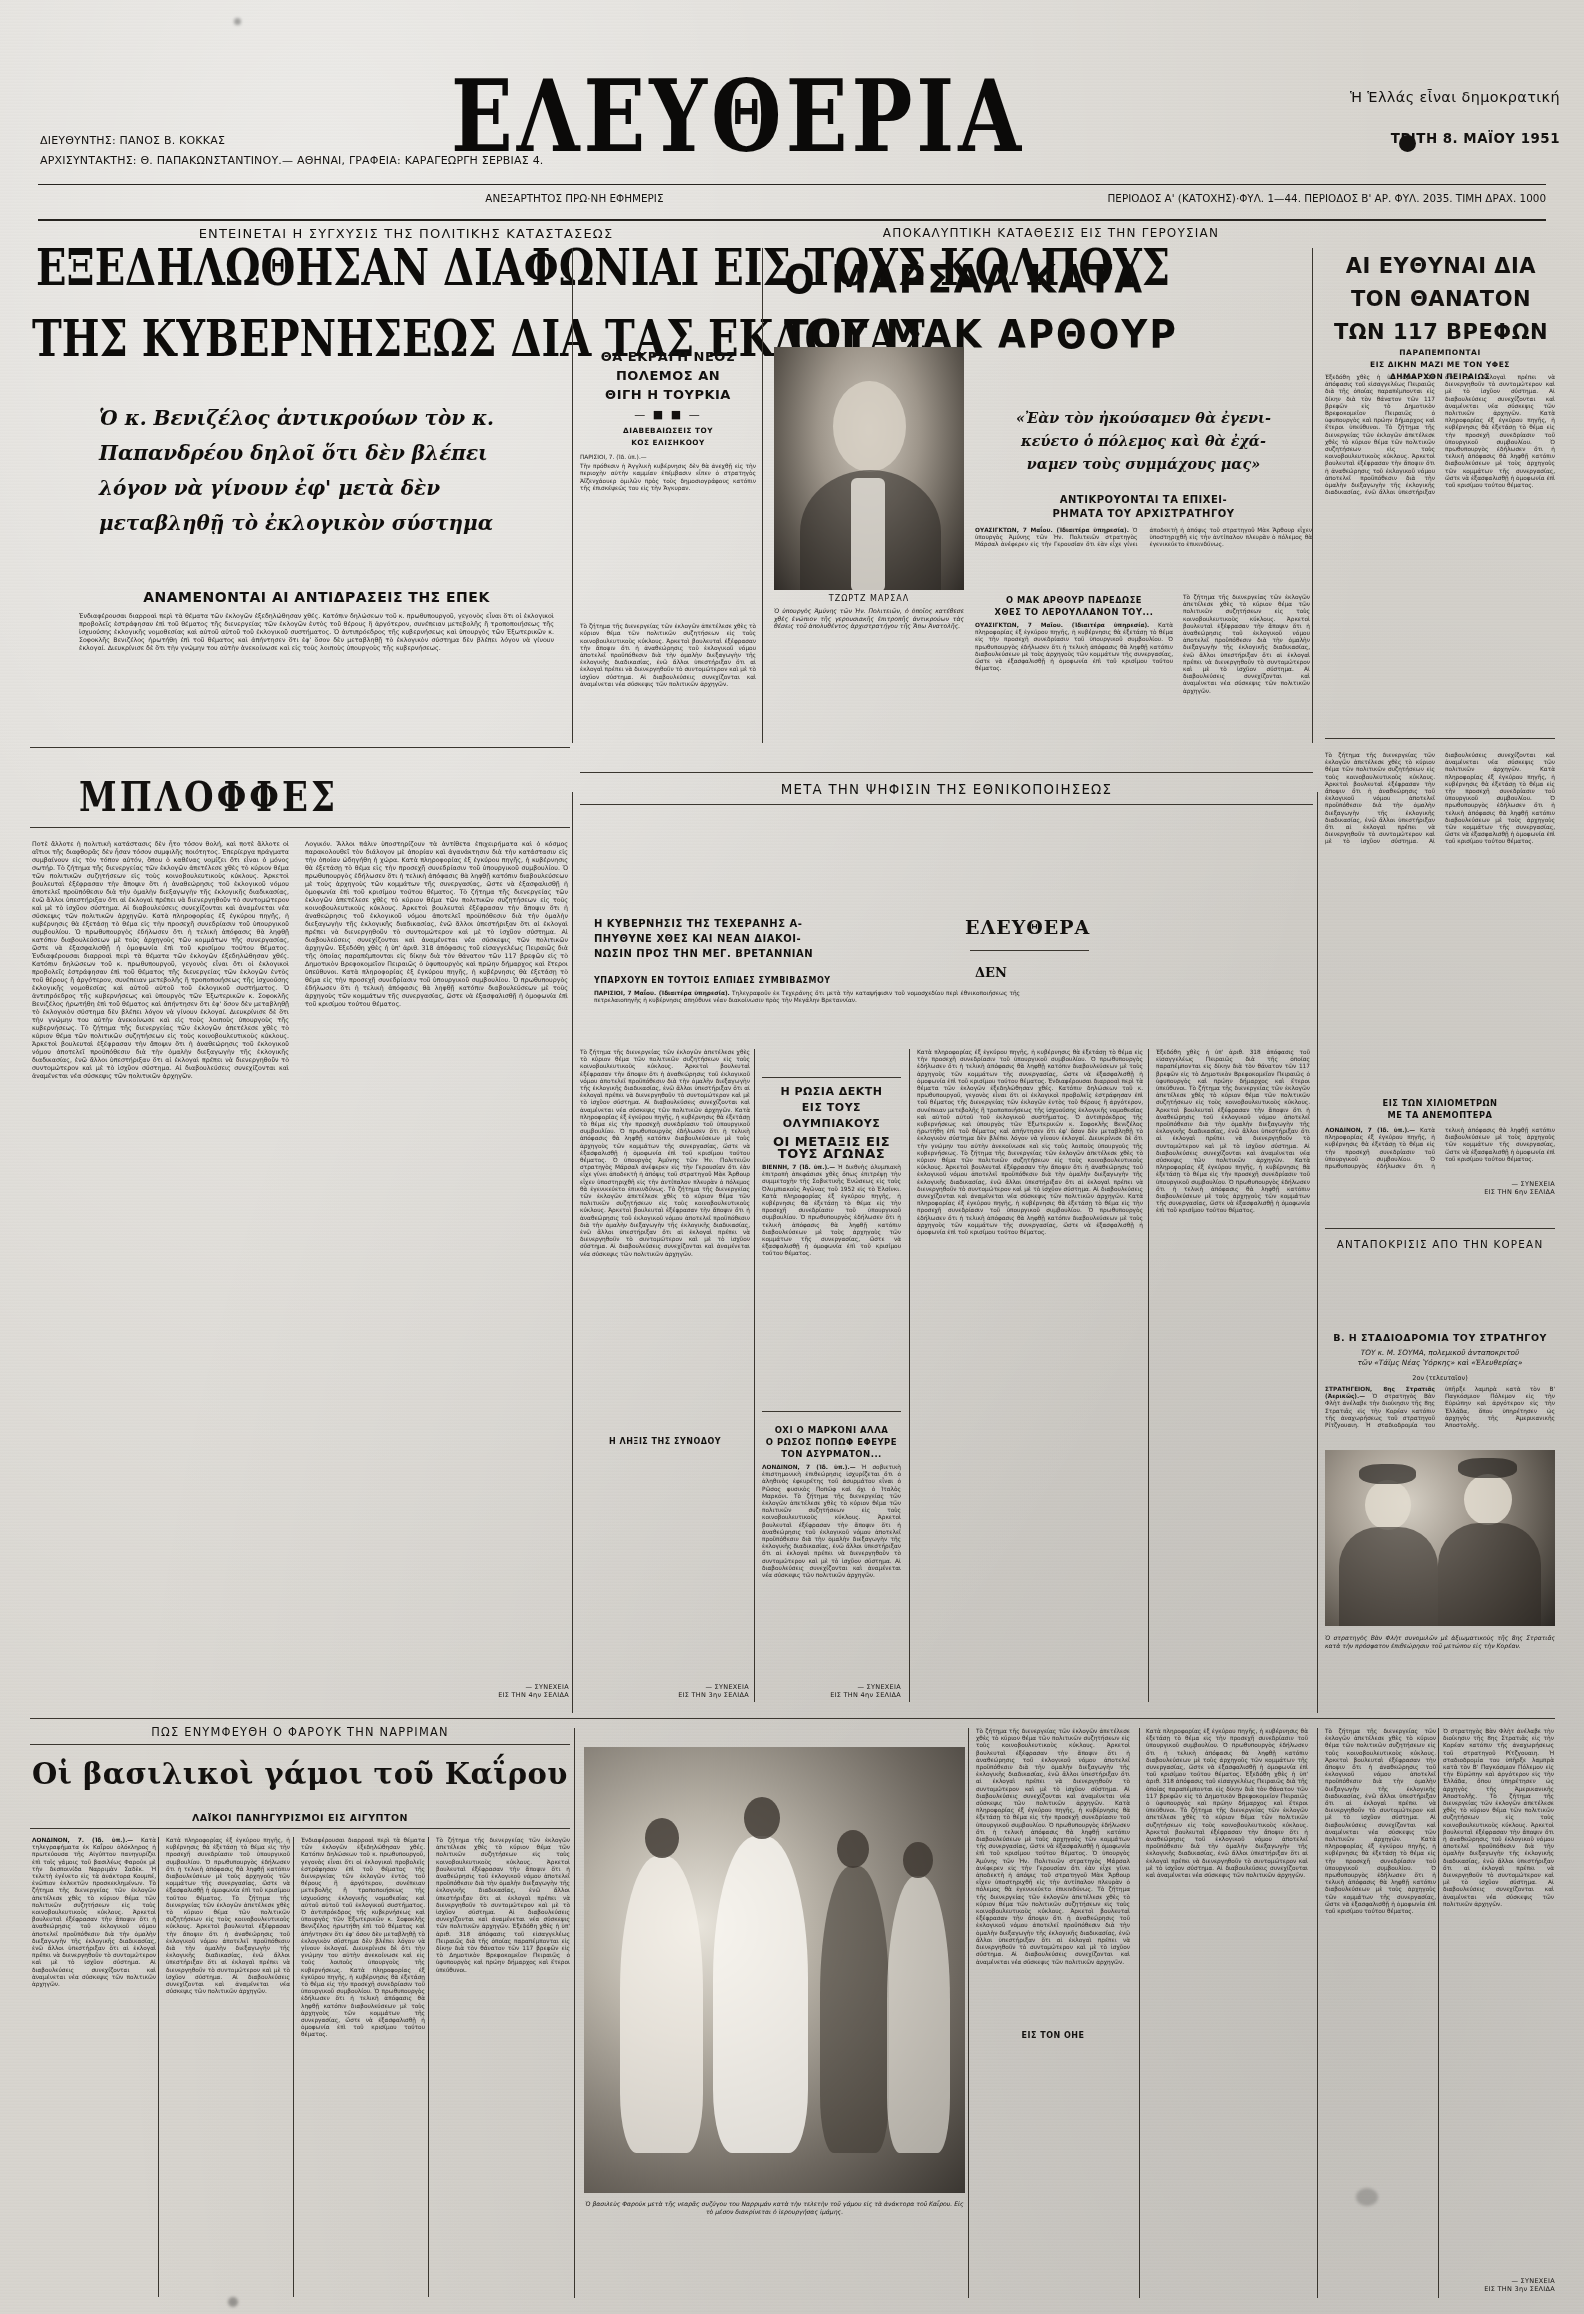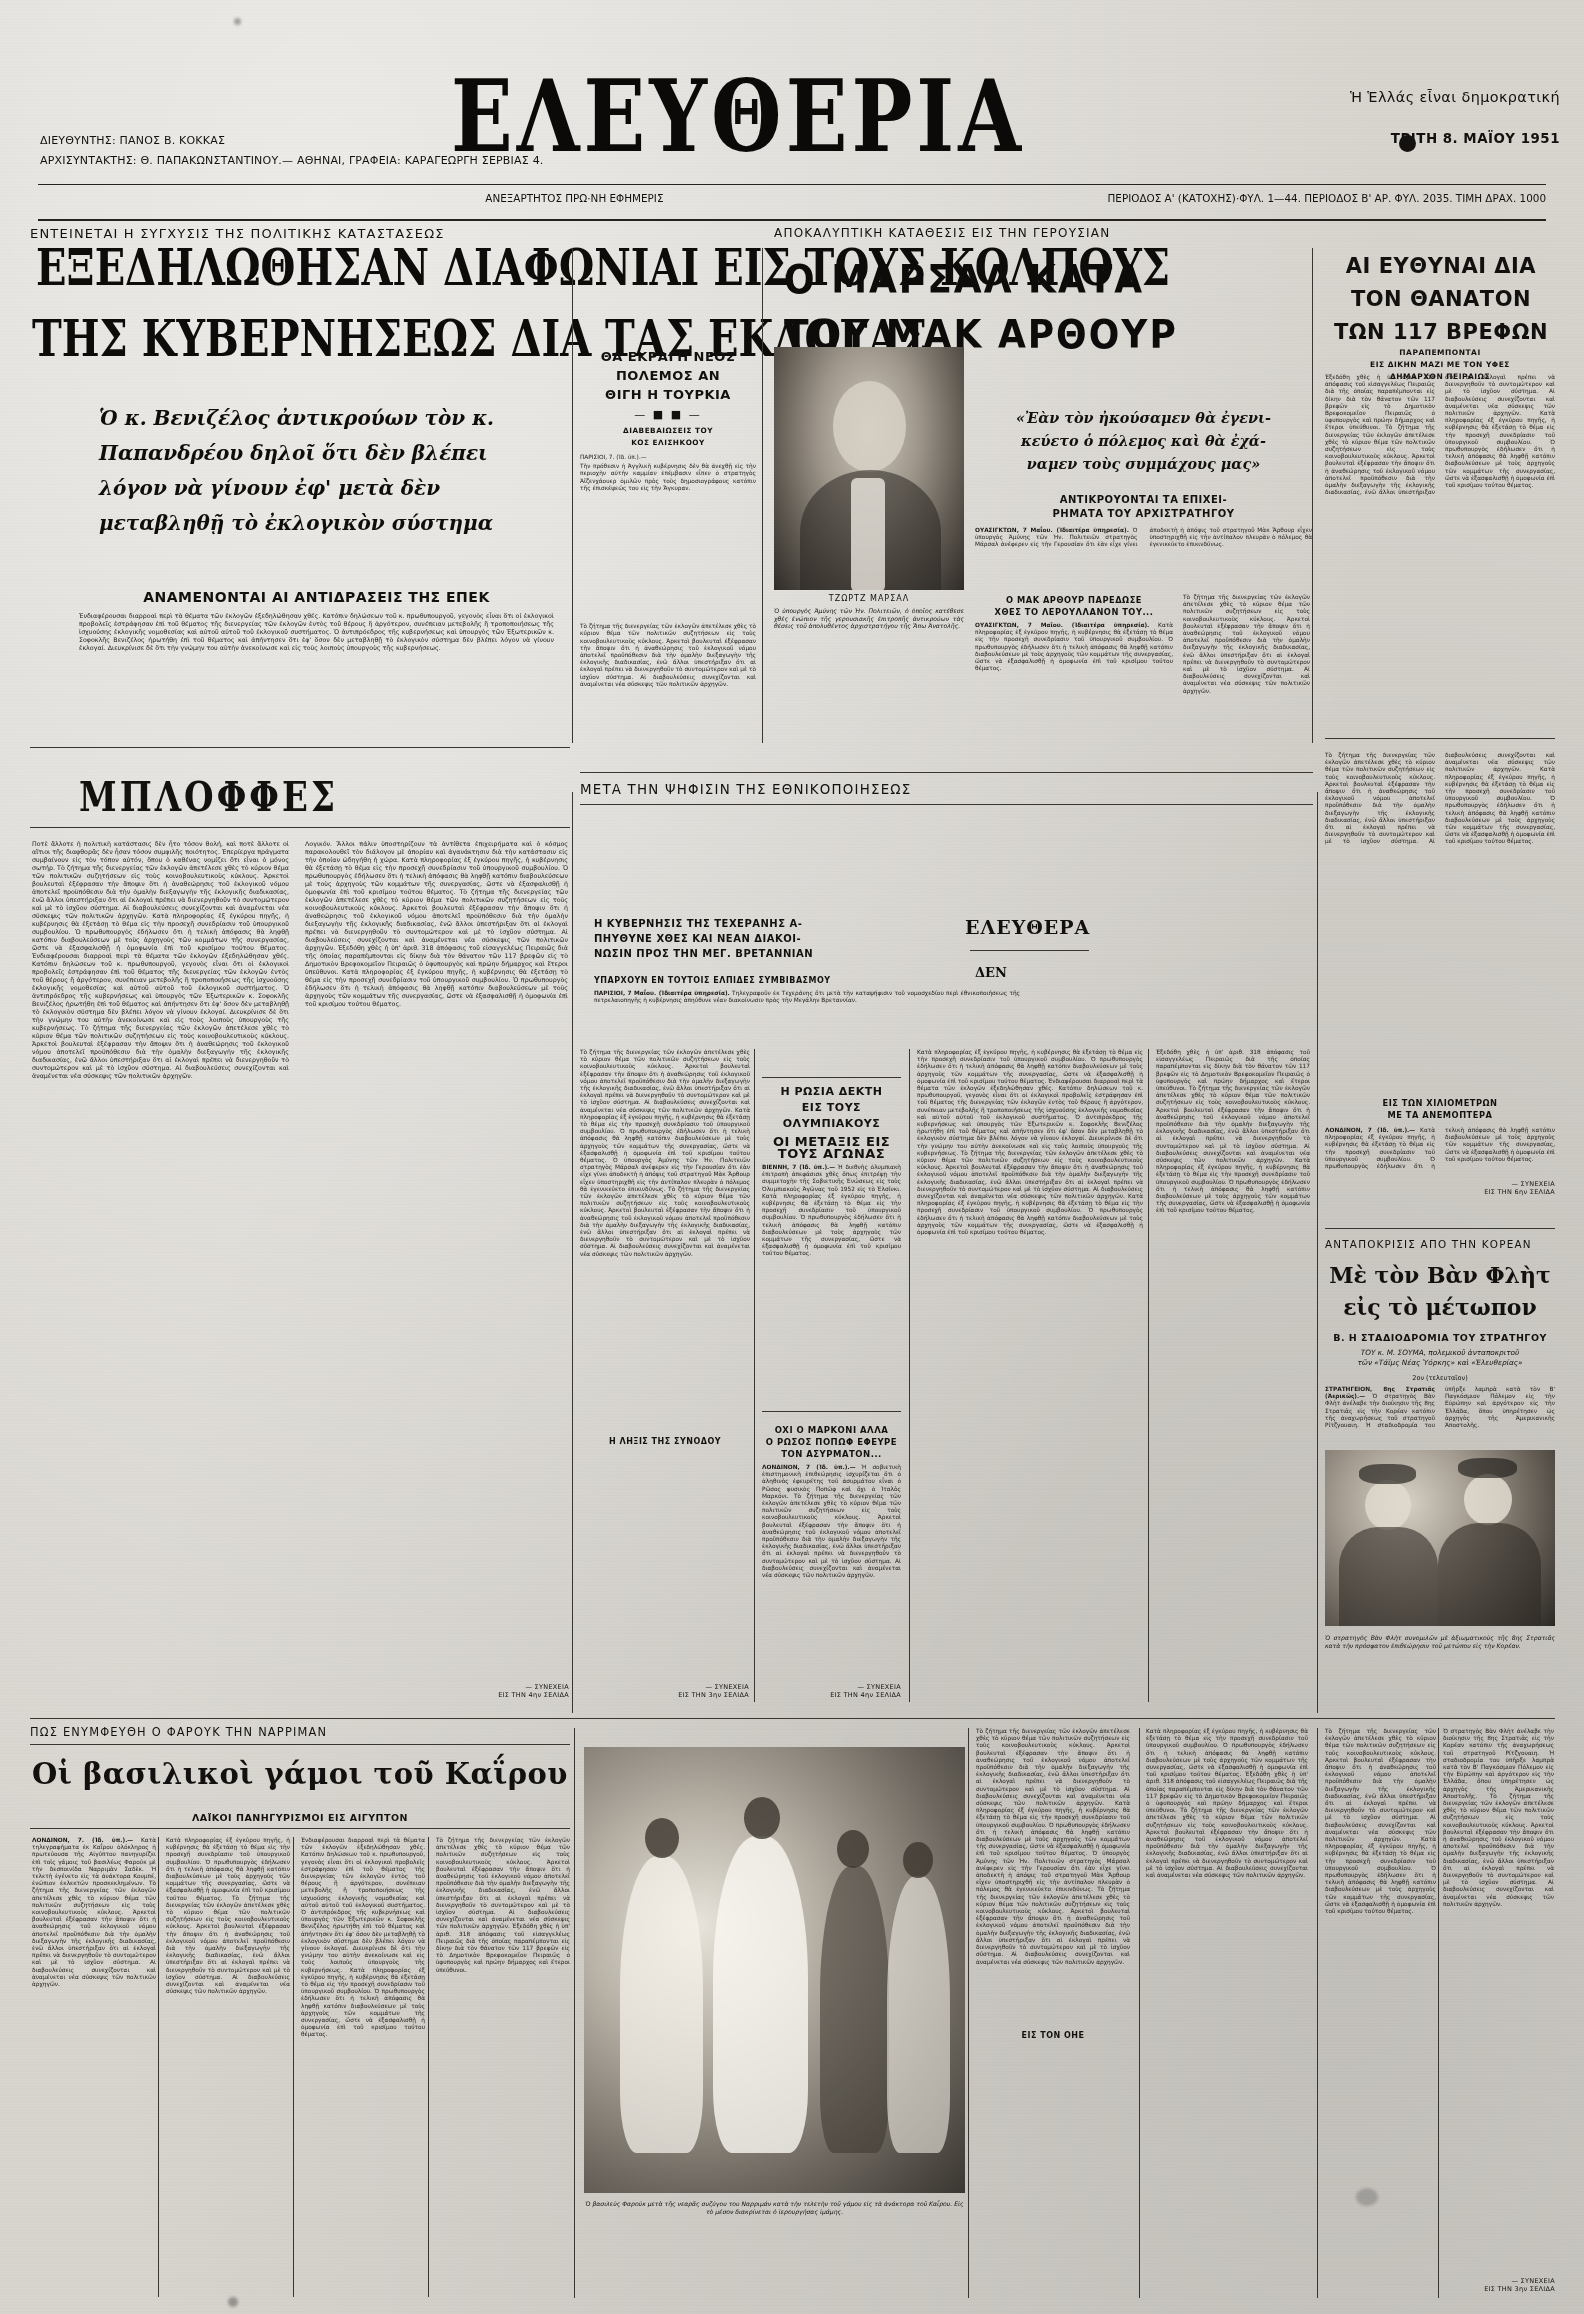--- a/index.html
+++ b/index.html
@@ -48,21 +48,21 @@
   
   .hl { font-family:"DejaVu Serif", serif; font-weight:bold; color:#100e0c; }
   .col-rule-v { position:absolute; width:0; border-left:1.2px solid #3a362f; }
   .rule-h { position:absolute; border-top:1.3px solid #3a362f; }
   .blk { position:absolute; }
   .body-text {
     font-size:6.3px; line-height:8px; text-align:justify;
     color:#1a1714; letter-spacing:0px; hyphens:auto;
   }
   .body-text.sm { font-size:5.8px; line-height:7.2px; }
-  .kicker { font-size:13px; letter-spacing:1.2px; }
+  .kicker { font-size:13px; letter-spacing:1.2px; text-align:center; }
 
   
   #hl-left {
     position:absolute; left:32px; top:243px; width:792px;
   }
   #hl-left .l1, #hl-left .l2 {
     font-family:"DejaVu Serif", serif; font-weight:bold; font-size:40px;
     letter-spacing:0px; white-space:nowrap; transform:scaleY(1.25); transform-origin:left center;
     color:#0d0c0a;
   }
@@ -360,23 +360,20 @@
   <div class="blk body-text sm" style="left:1325px; top:1127px; width:230px; column-count:2; column-gap:10px; height:109px; overflow:hidden;">
     <span class="dateline">ΛΟΝΔΙΝΟΝ, 7 (Ἰδ. ὑπ.).—</span>
     <span>Κατὰ πληροφορίας ἐξ ἐγκύρου πηγῆς, ἡ κυβέρνησις θὰ ἐξετάσῃ τὸ θέμα εἰς τὴν προσεχῆ συνεδρίασιν τοῦ ὑπουργικοῦ συμβουλίου. Ὁ πρωθυπουργὸς ἐδήλωσεν ὅτι ἡ τελικὴ ἀπόφασις θὰ ληφθῇ κατόπιν διαβουλεύσεων μὲ τοὺς ἀρχηγοὺς τῶν κομμάτων τῆς συνεργασίας, ὥστε νὰ ἐξασφαλισθῇ ἡ ὁμοφωνία ἐπὶ τοῦ κρισίμου τούτου θέματος.</span>
   </div>
   <div class="blk cont" style="left:1416px; top:1180px; width:139px; white-space:pre-line;">— ΣΥΝΕΧΕΙΑ
 ΕΙΣ ΤΗΝ 6ην ΣΕΛΙΔΑ</div>
 
   <div class="rule-h" style="left:1325px; width:230px; top:1228px;"></div>
 
   <div class="blk kicker" style="left:1325px; top:1238px; width:230px; font-size:10.4px;">ΑΝΤΑΠΟΚΡΙΣΙΣ ΑΠΟ ΤΗΝ ΚΟΡΕΑΝ</div>
-  <div class="blk" style="left:1325px; top:1259px; width:230px;
-       font-family:'DejaVu Serif',serif; font-weight:bold; font-size:22px; line-height:32px; text-align:center; white-space:pre-line;">Μὲ τὸν Βὰν Φλὴτ
-εἰς τὸ μέτωπον</div>
   <div class="blk hdr-sm" style="left:1325px; top:1332px; width:230px; font-size:9.5px;">Β. Η ΣΤΑΔΙΟΔΡΟΜΙΑ ΤΟΥ ΣΤΡΑΤΗΓΟΥ</div>
   <div class="blk" style="left:1325px; top:1348px; width:230px; font-size:7.3px; line-height:10px; text-align:center; white-space:pre-line; font-style:italic;">ΤΟΥ κ. Μ. ΣΟΥΜΑ, πολεμικοῦ ἀνταποκριτοῦ
 τῶν «Τάϊμς Νέας Ὑόρκης» καὶ «Ἐλευθερίας»</div>
   <div class="blk" style="left:1325px; top:1374px; width:230px; font-size:6.5px; text-align:center;">2ον (τελευταῖον)</div>
   <div class="blk body-text sm" style="left:1325px; top:1386px; width:230px; column-count:2; column-gap:10px; height:114px; overflow:hidden;">
     <span class="dateline">ΣΤΡΑΤΗΓΕΙΟΝ, 8ης Στρατιᾶς (Ἀερικῶς).—</span>
     <span>Ὁ στρατηγὸς Βὰν Φλὴτ ἀνέλαβε τὴν διοίκησιν τῆς 8ης Στρατιᾶς εἰς τὴν Κορέαν κατόπιν τῆς ἀναχωρήσεως τοῦ στρατηγοῦ Ρίτζγουαιη. Ἡ σταδιοδρομία του ὑπῆρξε λαμπρὰ κατὰ τὸν Β' Παγκόσμιον Πόλεμον εἰς τὴν Εὐρώπην καὶ ἀργότερον εἰς τὴν Ἑλλάδα, ὅπου ὑπηρέτησεν ὡς ἀρχηγὸς τῆς Ἀμερικανικῆς Ἀποστολῆς.</span>
   </div>
 
   <div class="photo ph-front" style="left:1325px; top:1450px; width:230px; height:176px;">

